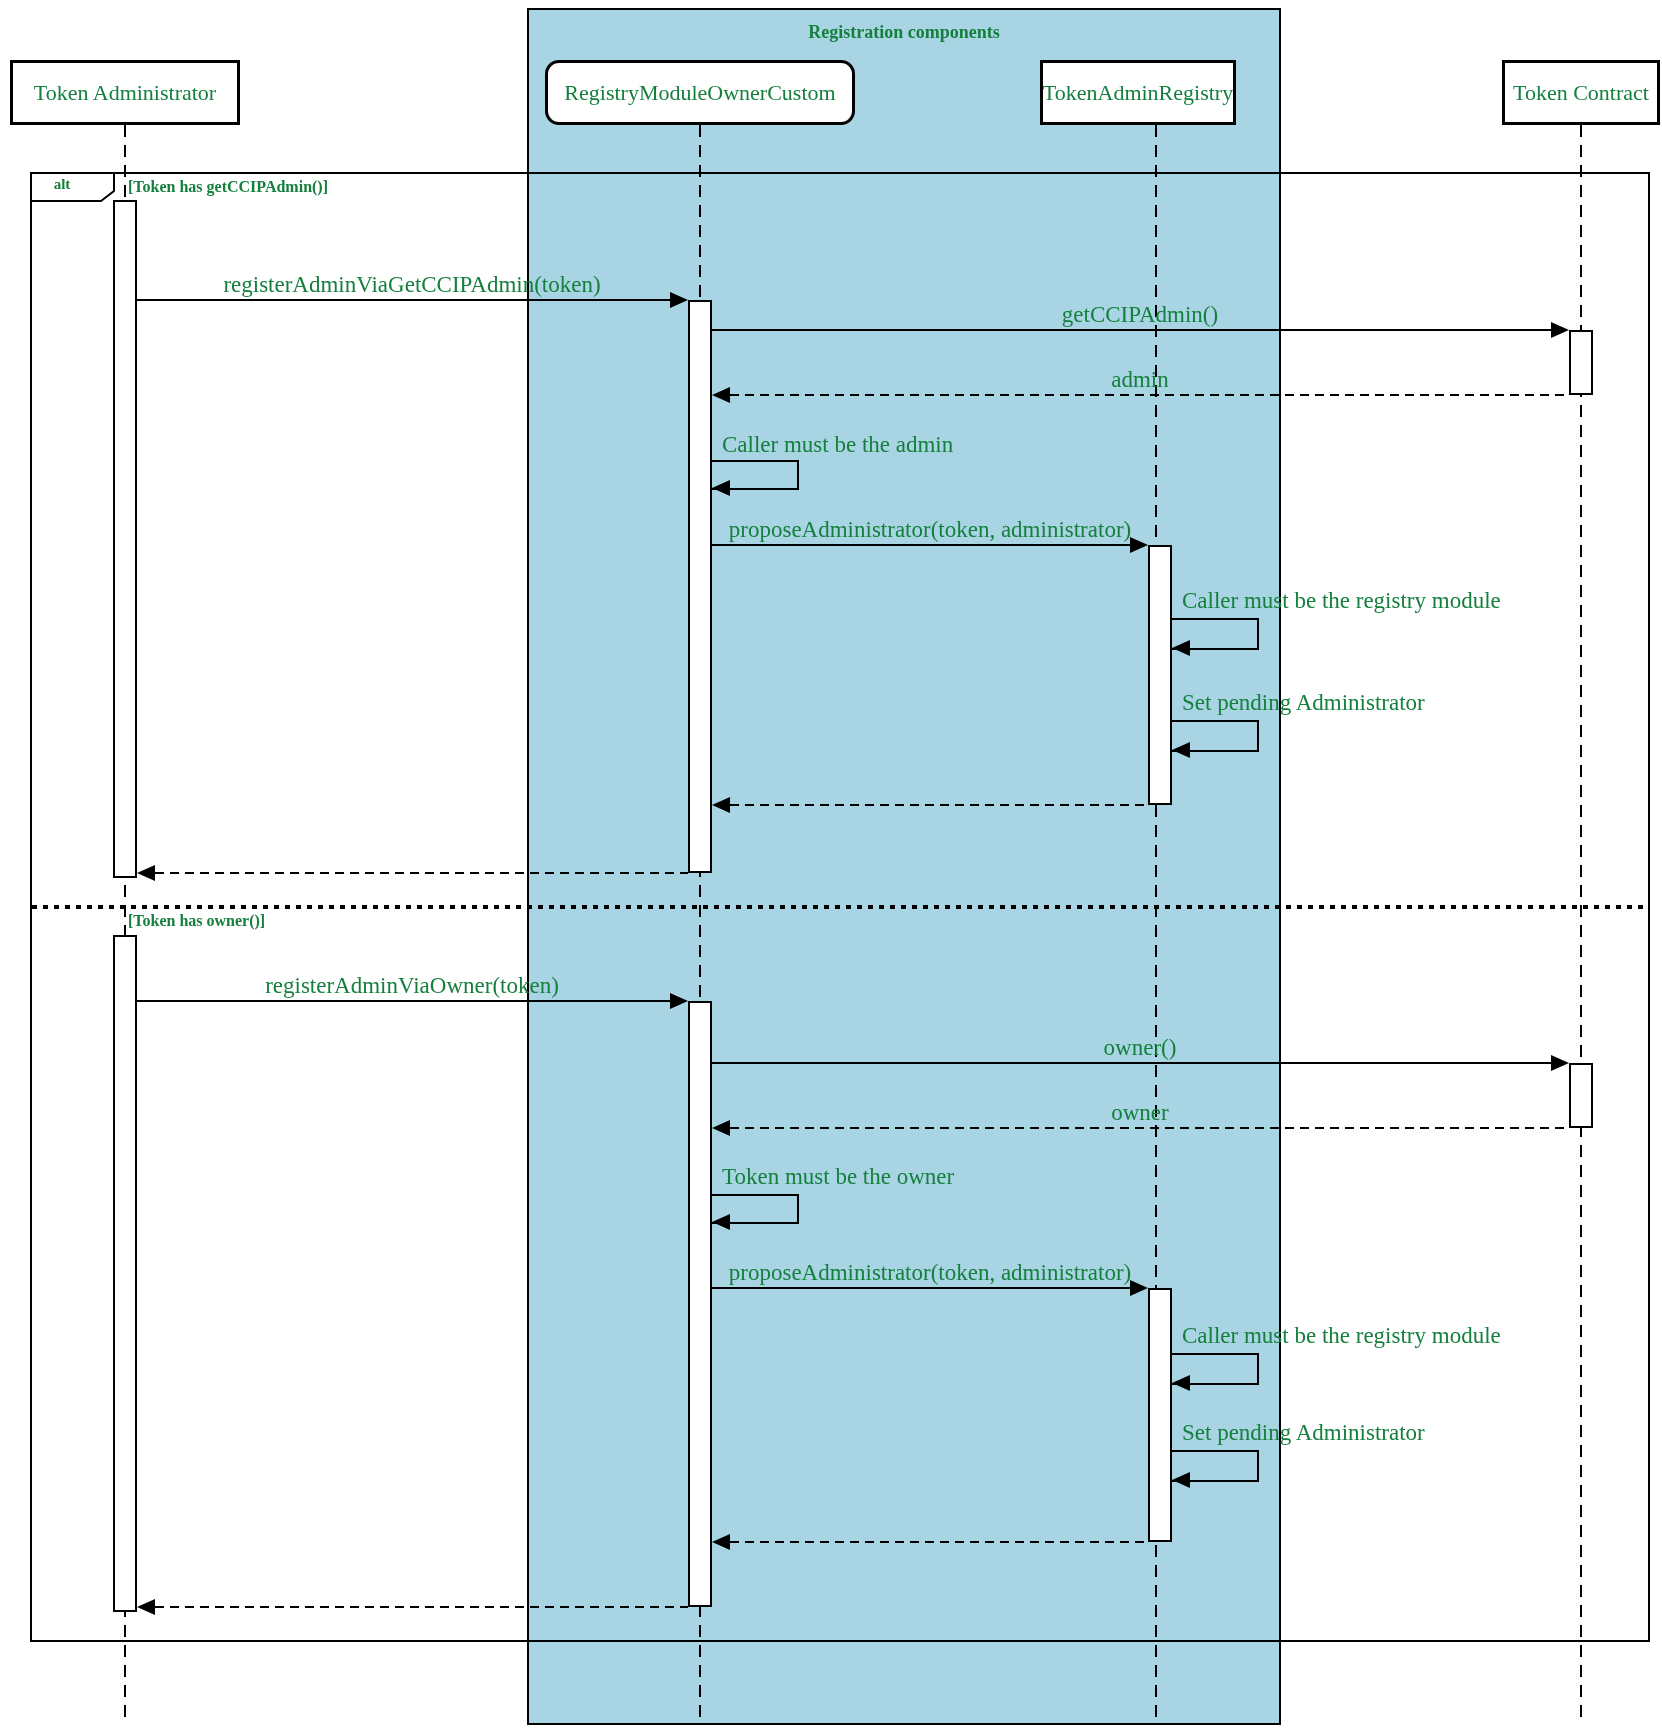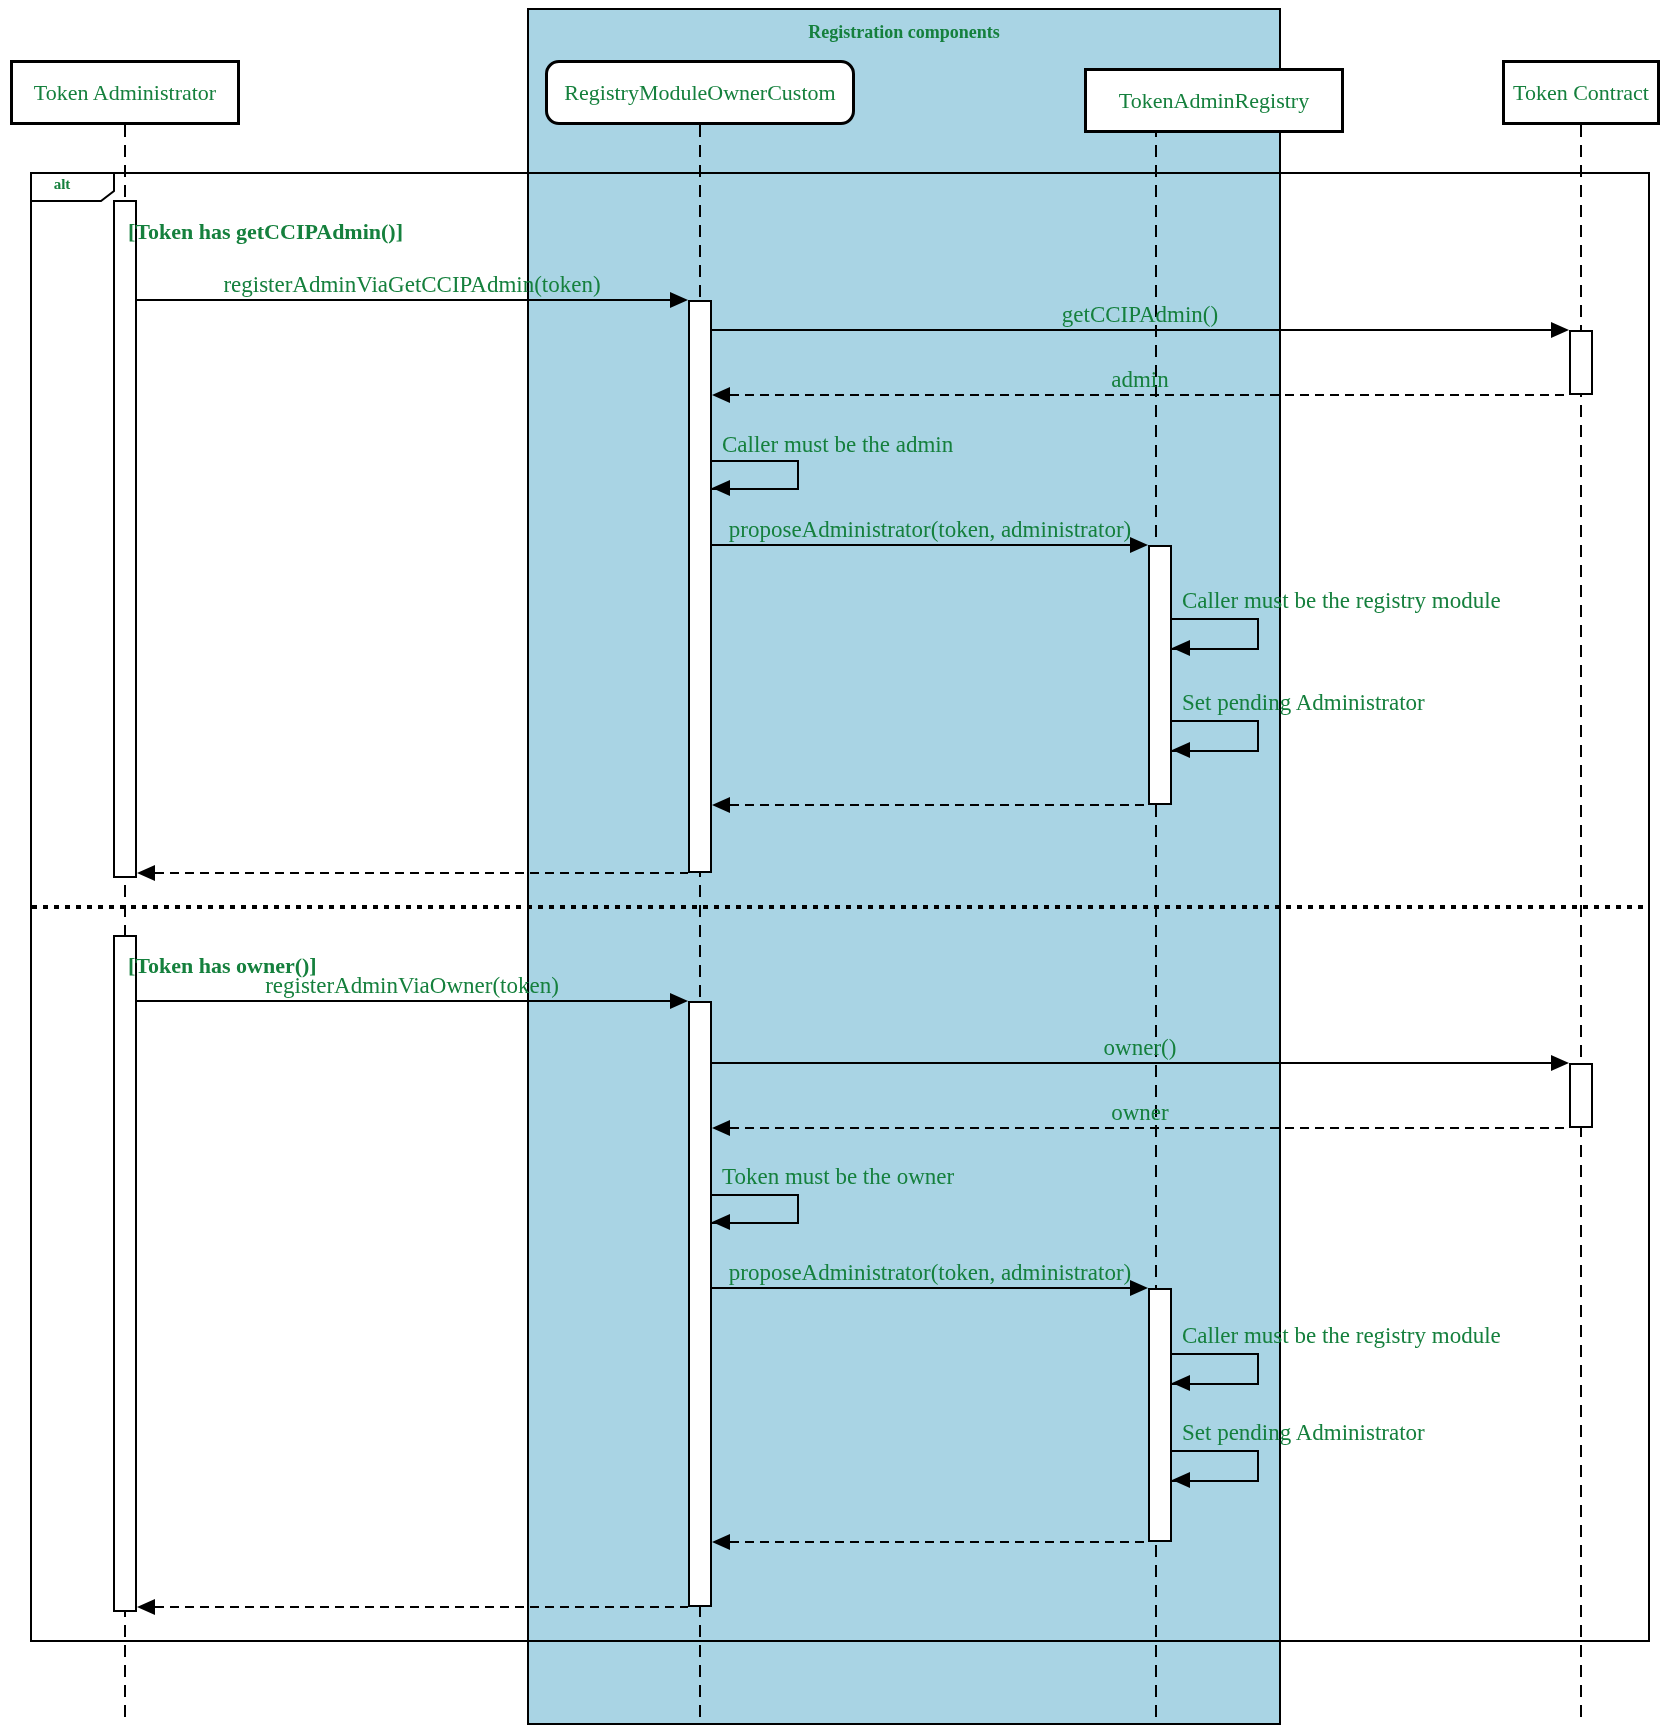--- a/index.html
+++ b/index.html
@@ -29,21 +29,21 @@
   .alt-frame{
     position:absolute;left:30px;top:172px;width:1620px;height:1470px;
     border:2px solid var(--stroke,#000);box-sizing:border-box;z-index:2;
   }
   .alt-pentagon{position:absolute;left:30px;top:172px;z-index:3;}
   .alt-label{
     position:absolute;left:40px;top:176px;width:44px;text-align:center;
     font-size:15px;font-weight:bold;z-index:4;
   }
   .cond{
-    position:absolute;font-size:22px;font-weight:bold;white-space:nowrap;z-index:8;margin-top:41px;
+    position:absolute;font-size:16px;font-weight:bold;white-space:nowrap;z-index:8;
   }
   .divider{
     position:absolute;left:32px;top:905px;width:1616px;height:4px;z-index:2;
     background:repeating-linear-gradient(to right,var(--stroke,#000) 0 5px,transparent 5px 11px);
   }
   .bar{
     position:absolute;width:24px;background:#fff;border:2px solid var(--stroke,#000);
     box-sizing:border-box;z-index:4;
   }
   .hline{position:absolute;height:2px;background:var(--stroke,#000);z-index:5;}
@@ -80,21 +80,21 @@
   <div class="lifeline" style="left:699px;"></div>
   <div class="lifeline" style="left:1155px;"></div>
   <div class="lifeline" style="left:1580px;"></div>
 
   <div class="pbox" style="left:10px;width:230px;">
     <span>Token Administrator</span>
   </div>
   <div class="pbox" style="left:545px;width:310px;border-radius:14px;">
     <span>RegistryModuleOwnerCustom</span>
   </div>
-  <div class="pbox" style="left:1084px;width:260px;margin-top:8px;">
+  <div class="pbox" style="left:1040px;width:196px;">
     <span>TokenAdminRegistry</span>
   </div>
   <div class="pbox" style="left:1502px;width:158px;">
     <span>Token Contract</span>
   </div>
 
   <div class="alt-frame"></div>
   <svg class="alt-pentagon" width="86" height="31">
     <polygon points="1,1 84,1 84,19 71,29 1,29" fill="#ffffff" stroke="#000000" stroke-width="2"></polygon>
   </svg>

